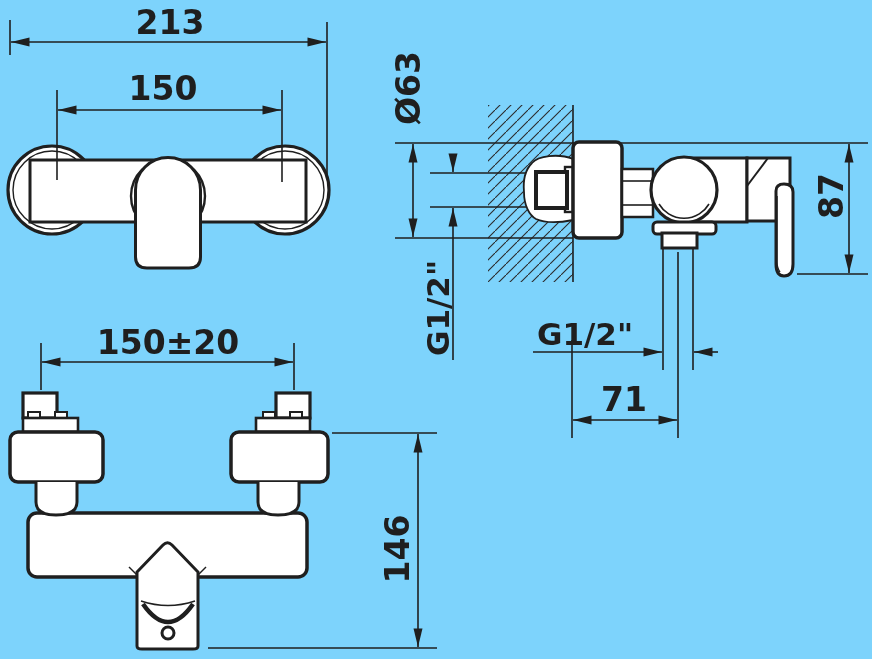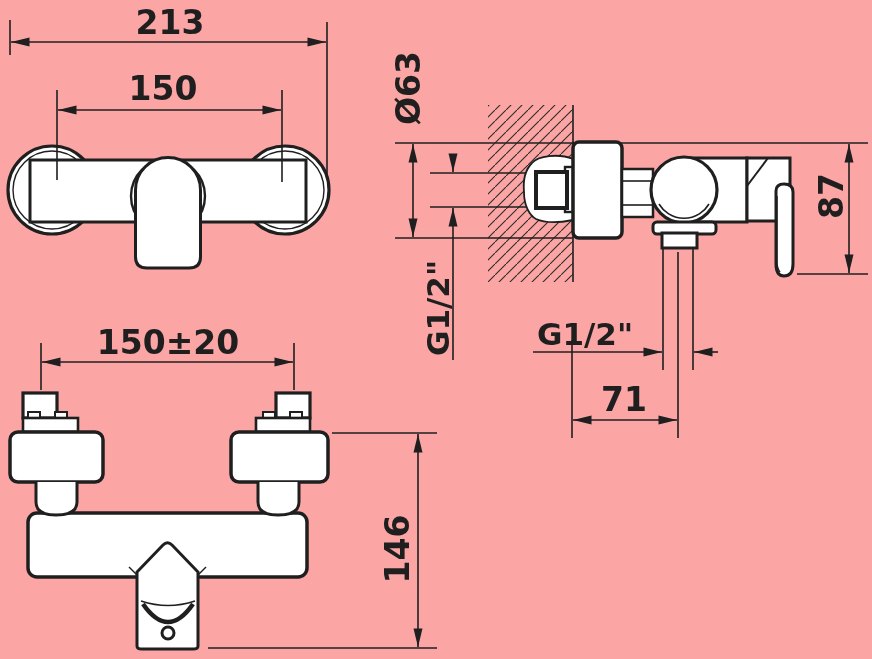--- a/index.html
+++ b/index.html
@@ -1,16 +1,16 @@
 <!DOCTYPE html>
 <html><head>
 <meta charset="utf-8">
 <style>
   html,body{margin:0;padding:0;background:#ffffff;}
-  .page{width:872px;height:659px;background:#fca5a5;position:relative;overflow:hidden;
+  .page{width:872px;height:659px;background:#7dd3fc;position:relative;overflow:hidden;
         font-family:"DejaVu Sans","Liberation Sans",sans-serif;}
   svg{display:block;}
   .dim-text{font-family:"DejaVu Sans","Liberation Sans",sans-serif;
             font-weight:bold;fill:#1f1f1f;}
   .big{font-size:33px;}
   .mid{font-size:31px;}
 </style>
 </head>
 <body>
 

